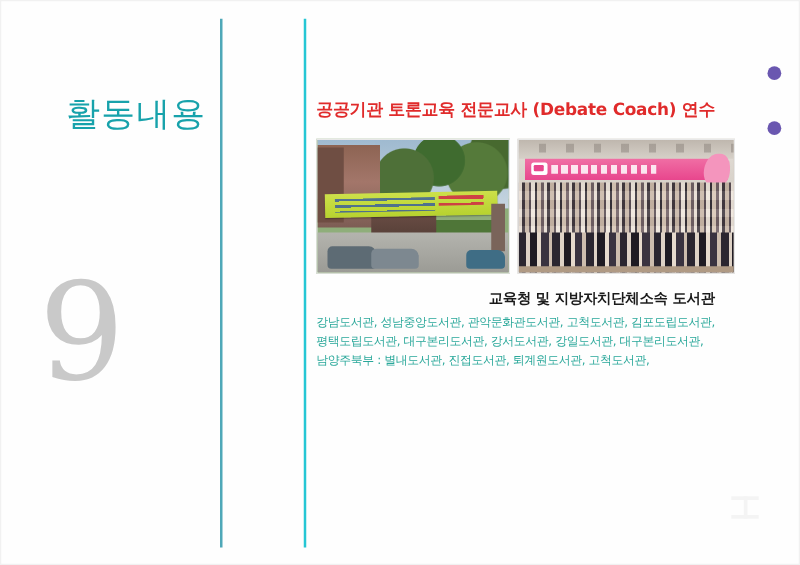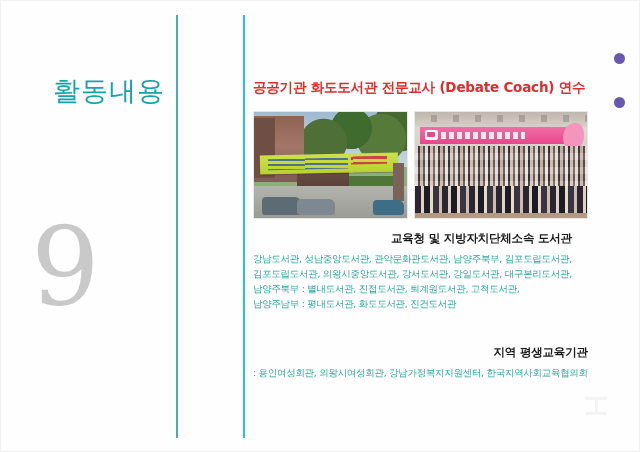--- a/index.html
+++ b/index.html
@@ -157,21 +157,21 @@
 
 <div class="slide">
 
   <div class="vrule one"></div>
   <div class="vrule two"></div>
 
   <div class="section-title">활동내용</div>
 
   <div class="big-number">9</div>
 
-  <div class="headline">공공기관 화도도서관 전문교사 (Debate Coach) 연수</div>
+  <div class="headline">공공기관 토론교육 전문교사 (Debate Coach) 연수</div>
 
   <div class="photo-row">
     <div class="photo left">
       <div class="p1-sky"></div>
       <div class="p1-trees"></div>
       <div class="p1-bldg"></div>
       <div class="p1-bldg2"></div>
       <div class="p1-hedge"></div>
       <div class="p1-entr"></div>
       <div class="p1-banner">
@@ -196,30 +196,25 @@
       <div class="p2-petal"></div>
       <div class="p2-crowd"></div>
       <div class="p2-crowd2"></div>
       <div class="p2-row-front"></div>
       <div class="p2-floor"></div>
     </div>
   </div>
 
   <div class="block" id="block-libraries">
     <div class="block-head">교육청 및 지방자치단체소속 도서관</div>
-    <div class="block-line">강남도서관, 성남중앙도서관, 관악문화관도서관, 남양주북부, 김포도립도서관,</div>
-    <div class="block-line">김포도립도서관, 의왕시중앙도서관, 강서도서관, 강일도서관, 대구본리도서관,</div>
+    <div class="block-line">강남도서관, 성남중앙도서관, 관악문화관도서관, 고척도서관, 김포도립도서관,</div>
+    <div class="block-line">평택도립도서관, 대구본리도서관, 강서도서관, 강일도서관, 대구본리도서관,</div>
     <div class="block-line">남양주북부 : 별내도서관, 진접도서관, 퇴계원도서관, 고척도서관,</div>
-    <div class="block-line">남양주남부 : 평내도서관, 화도도서관, 진건도서관</div>
   </div>
 
-  <div class="block" id="block-lifelong">
-    <div class="block-head">지역 평생교육기관</div>
-    <div class="block-line">: 용인여성회관, 의왕시여성회관, 강남가정복지지원센터, 한국지역사회교육협의회</div>
-  </div>
 
   <div class="dot d1"></div>
   <div class="dot d2"></div>
 
   <div class="corner-mark">
       <span></span>
     </div>
 
 </div>
 

